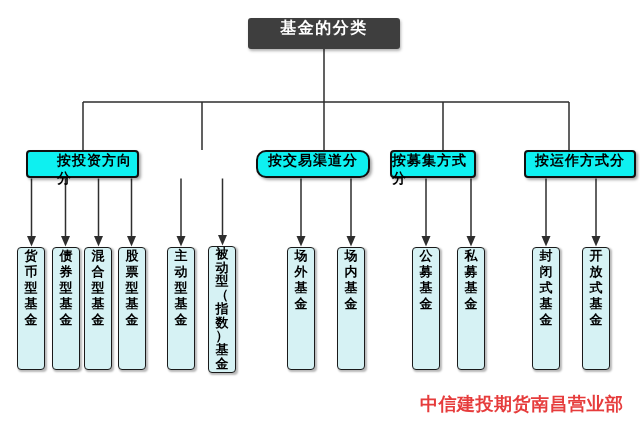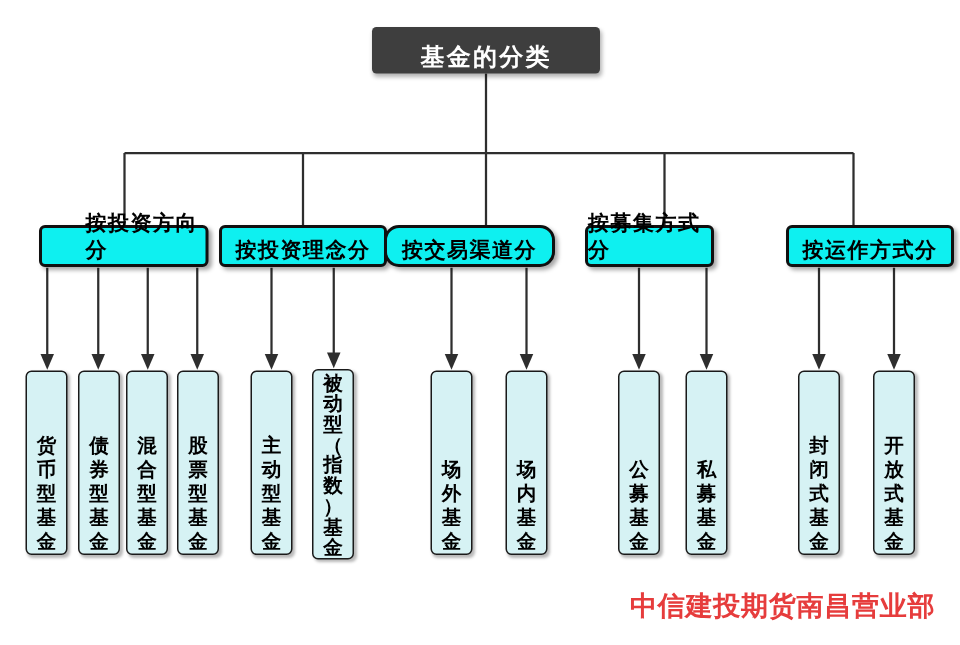--- a/index.html
+++ b/index.html
@@ -5,21 +5,21 @@
   html,body{margin:0;padding:0;background:#fff;}
   .canvas{
     position:relative;width:640px;height:430px;background:#fff;
     font-family:"Liberation Sans","DejaVu Sans",sans-serif;overflow:hidden;
   }
   .connectors{position:absolute;left:0;top:0;}
   .cline{stroke:var(--line,#2e2e2e);stroke-width:1.5;fill:none;}
   .ahead{fill:var(--line,#2e2e2e);stroke:none;}
   .node{
     position:absolute;box-sizing:border-box;
-    display:flex;align-items:flex-end;justify-content:center;
+    display:flex;align-items:flex-start;justify-content:center;
     color:#000;
   }
   .root{
     left:248px;top:18px;width:152px;height:31px;
     background:var(--root-bg,#3e3e3e);color:#fff;
     font-weight:bold;font-size:16px;letter-spacing:1.5px;
     border-radius:3px;box-shadow:1px 2px 3px rgba(0,0,0,.30);
   }
   .branch{
     top:150px;height:28px;
@@ -78,23 +78,20 @@
     <line class="cline" x1="596" y1="178.5" x2="596" y2="237.5"></line>
       <polygon class="ahead" points="591.5,236 600.5,236 596,246.5"></polygon>
   </svg>
 
   <div class="node root">
     <span>基金的分类</span>
   </div>
 
   <div class="node branch" style="left:26px;width:113px;padding-left:29px;">
       <span>按投资方向分</span>
-    </div>
-  <div class="node branch" style="left:146px;width:112px;">
-      <span>按投资理念分</span>
     </div>
   <div class="node branch" style="left:256px;width:114px;border-radius:10px;">
       <span>按交易渠道分</span>
     </div>
   <div class="node branch" style="left:390px;width:86px;">
       <span>按募集方式分</span>
     </div>
   <div class="node branch" style="left:524px;width:112px;">
       <span>按运作方式分</span>
     </div>

